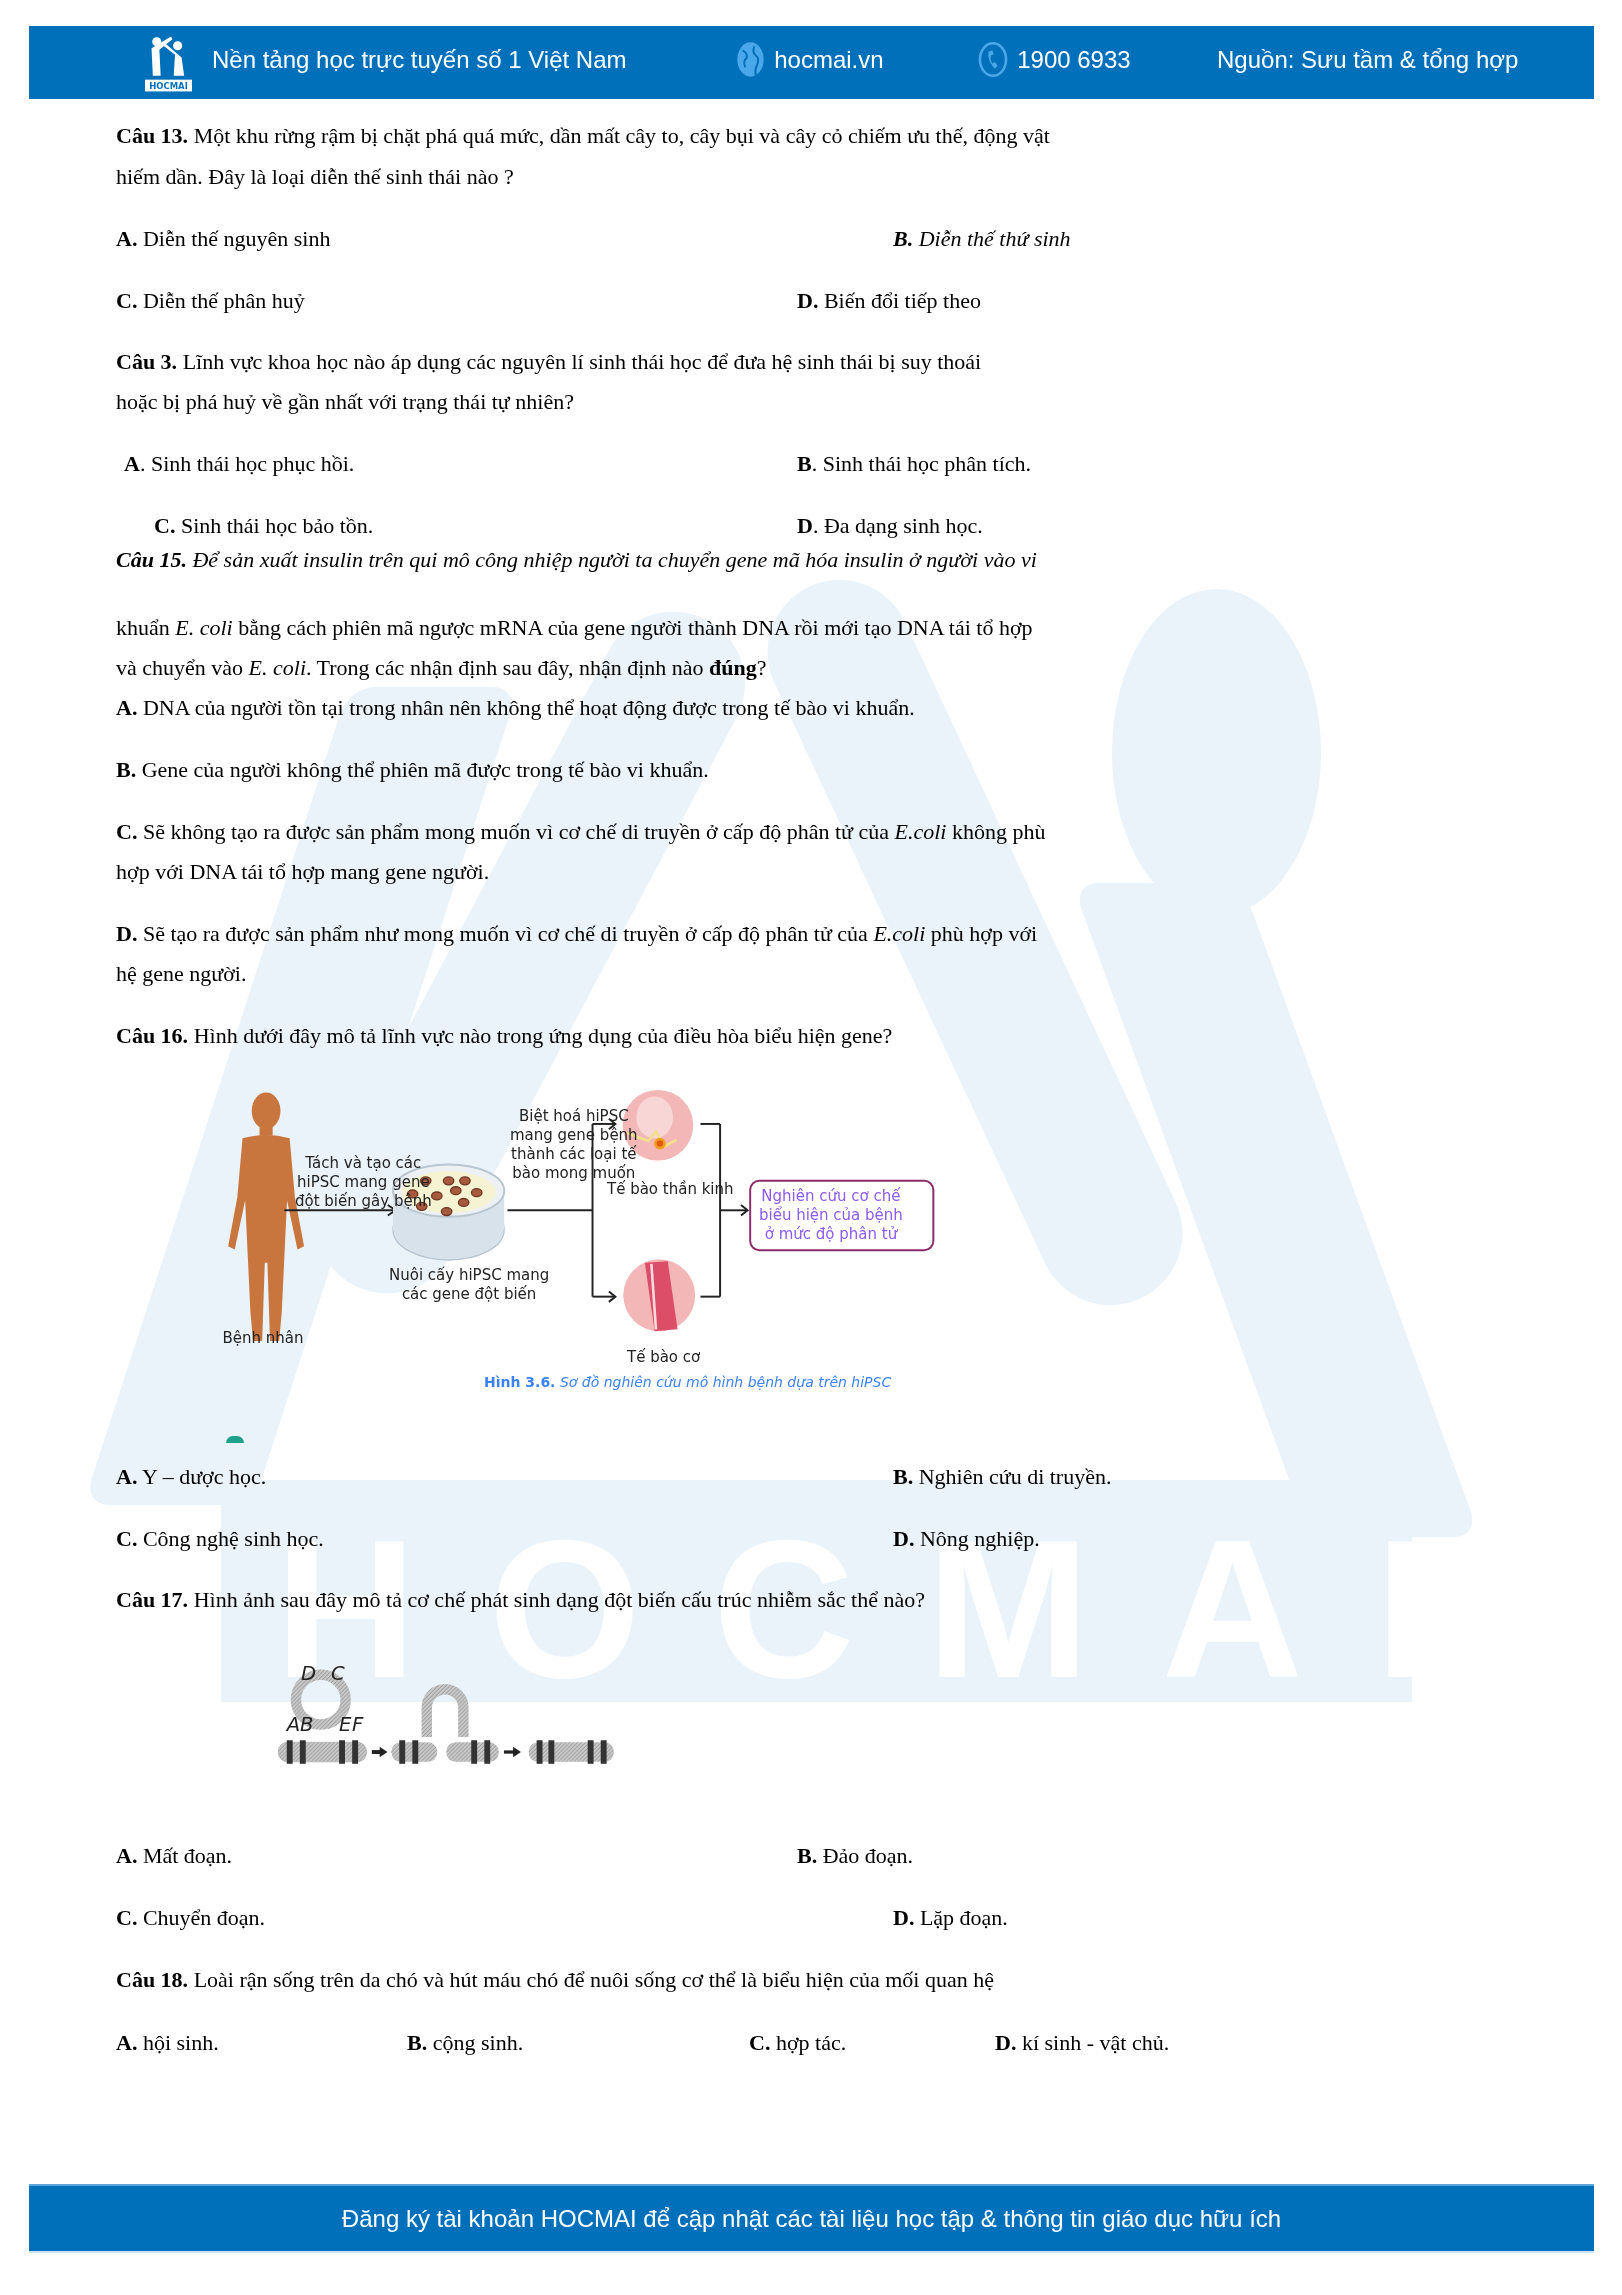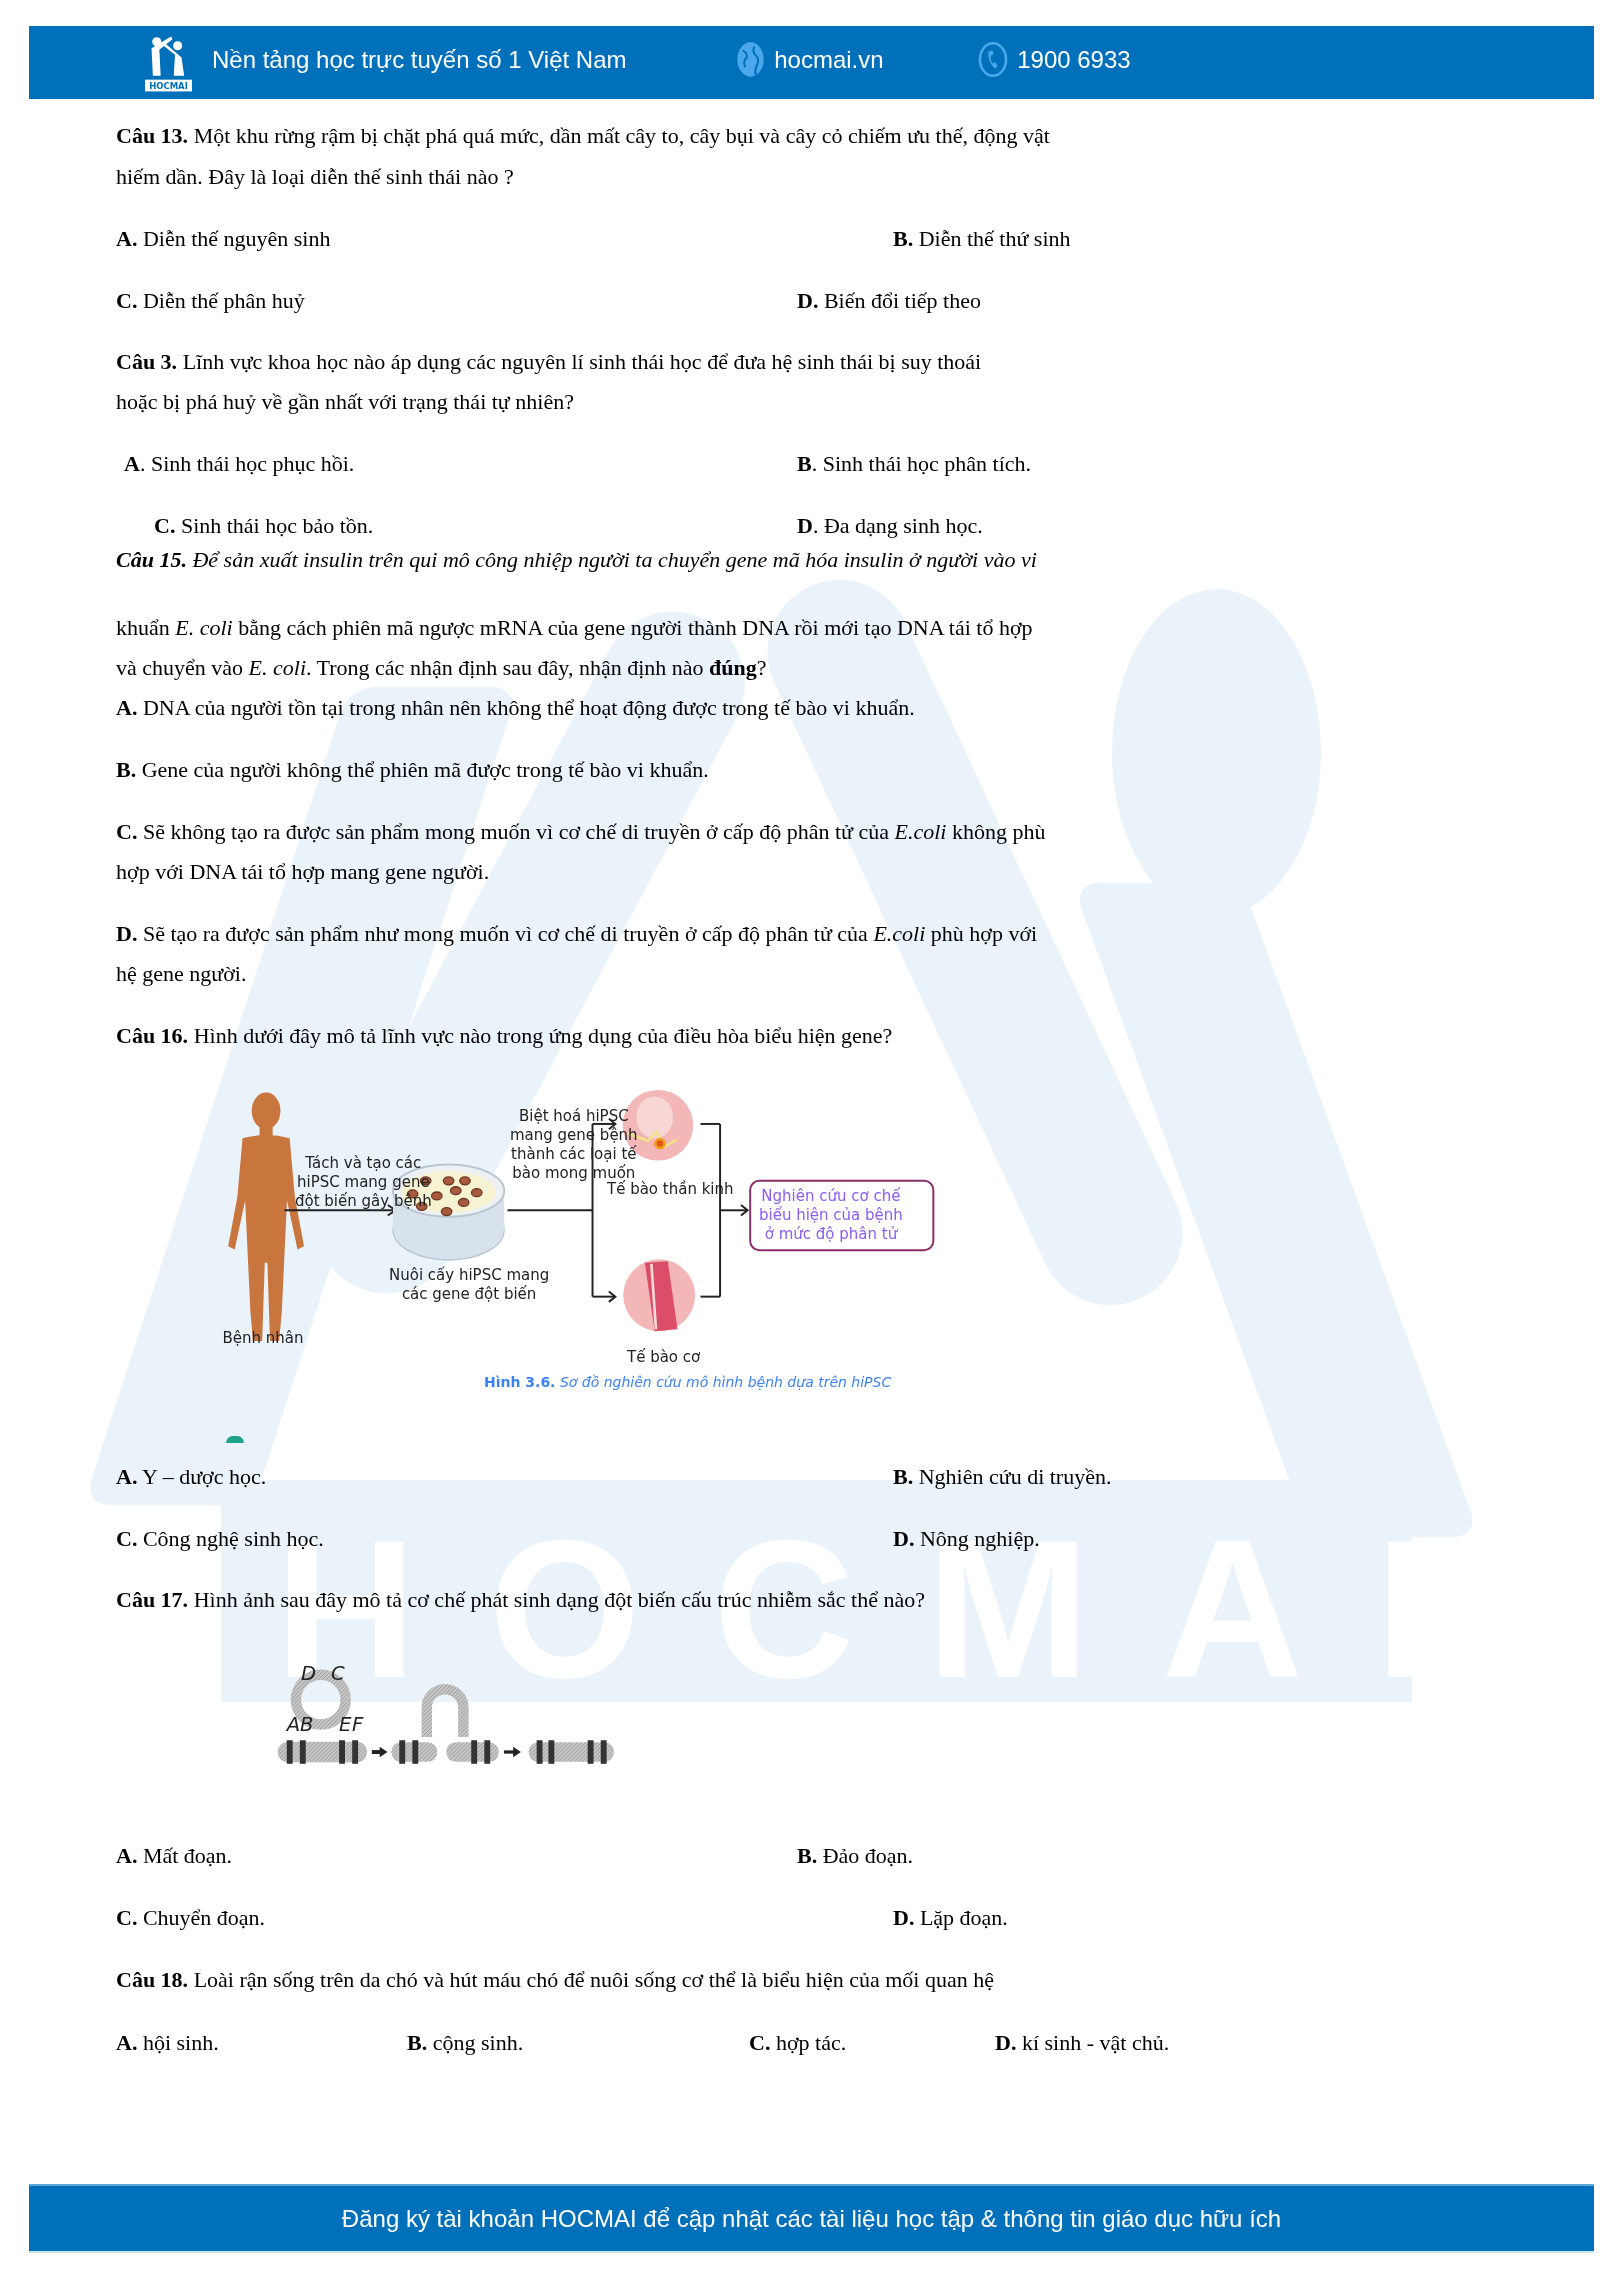--- a/index.html
+++ b/index.html
@@ -55,28 +55,31 @@
     </svg>
     <span>hocmai.vn</span>
   </div>
   <div class="item" style="left:949px;">
     <svg width="30" height="37" viewBox="0 0 46 56">
       <ellipse cx="23" cy="28" rx="20" ry="25" fill="none" stroke="#4aa8ea" stroke-width="4"></ellipse>
       <path d="M16 16 Q14 30 26 42 L30 38 L26 32 L22 34 Q18 28 20 22 L24 20 L22 14 Z" fill="#4aa8ea"></path>
     </svg>
     <span>1900 6933</span>
   </div>
+  <div class="item" style="left:1188px;">
+    <span>Nguồn: Sưu tầm &amp; tổng hợp</span>
+  </div>
 </div>
 
 <div class="content">
 
   <div class="line" style="left:116px;top:116px;"><b>Câu 13.</b> <span>Một khu rừng rậm bị chặt phá quá mức, dần mất cây to, cây bụi và cây cỏ chiếm ưu thế, động vật</span></div>
   <div class="line" style="left:116px;top:157px;text-align:right;"><span>hiếm dần. Đây là loại diễn thế sinh thái nào ?</span></div>
   <div class="line" style="left:116px;top:219px;"><b>A.</b><span> Diễn thế nguyên sinh</span></div>
-  <div class="line" style="left:893px;top:219px;"><b>B.</b><span> Diễn thế thứ sinh</span></div>
+  <div class="line" style="left:893px;top:219px;font-style:italic;"><b>B.</b><span> Diễn thế thứ sinh</span></div>
   <div class="line" style="left:116px;top:281px;"><b>C.</b><span> Diễn thế phân huỷ</span></div>
   <div class="line" style="left:797px;top:281px;"><b>D.</b><span> Biến đổi tiếp theo</span></div>
 
   <div class="line" style="left:116px;top:342px;"><b>Câu 3.</b> <span>Lĩnh vực khoa học nào áp dụng các nguyên lí sinh thái học để đưa hệ sinh thái bị suy thoái</span></div>
   <div class="line" style="left:116px;top:382px;"><span>hoặc bị phá huỷ về gần nhất với trạng thái tự nhiên?</span></div>
   <div class="line" style="left:124px;top:444px;"><b>A</b><span>. Sinh thái học phục hồi.</span></div>
   <div class="line" style="left:797px;top:444px;"><b>B</b><span>. Sinh thái học phân tích.</span></div>
   <div class="line" style="left:124px;top:506px;margin-left:30px;"><b>C.</b><span> Sinh thái học bảo tồn.</span></div>
   <div class="line" style="left:797px;top:506px;"><b>D</b><span>. Đa dạng sinh học.</span></div>
 

